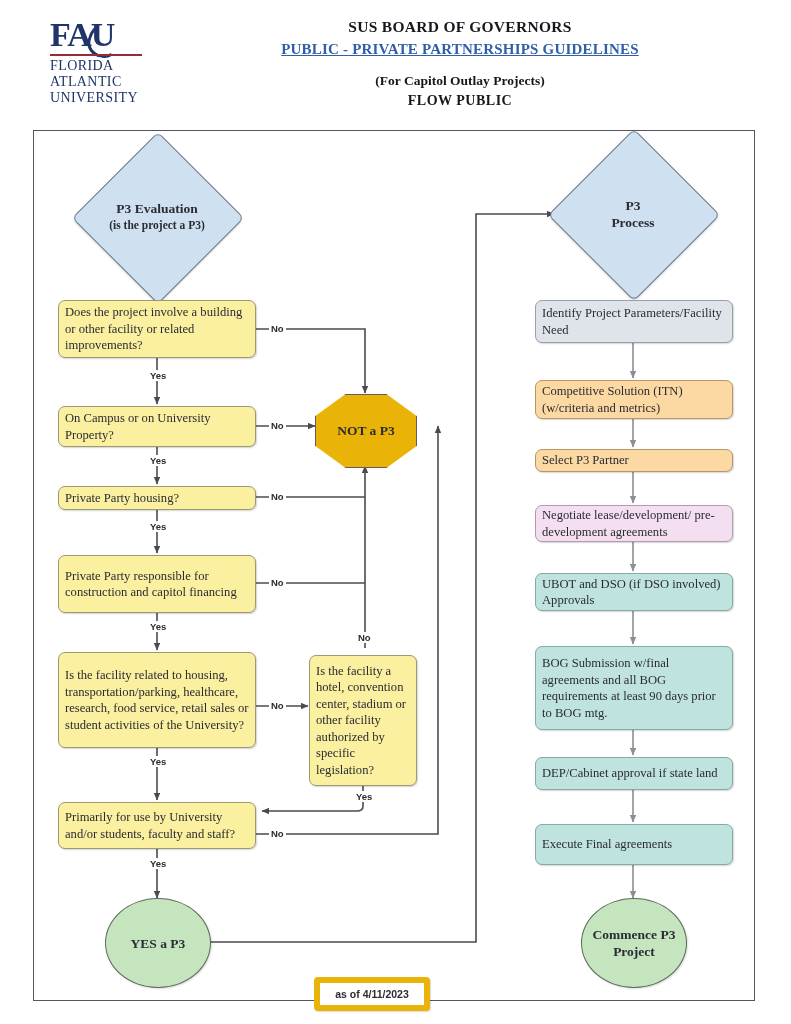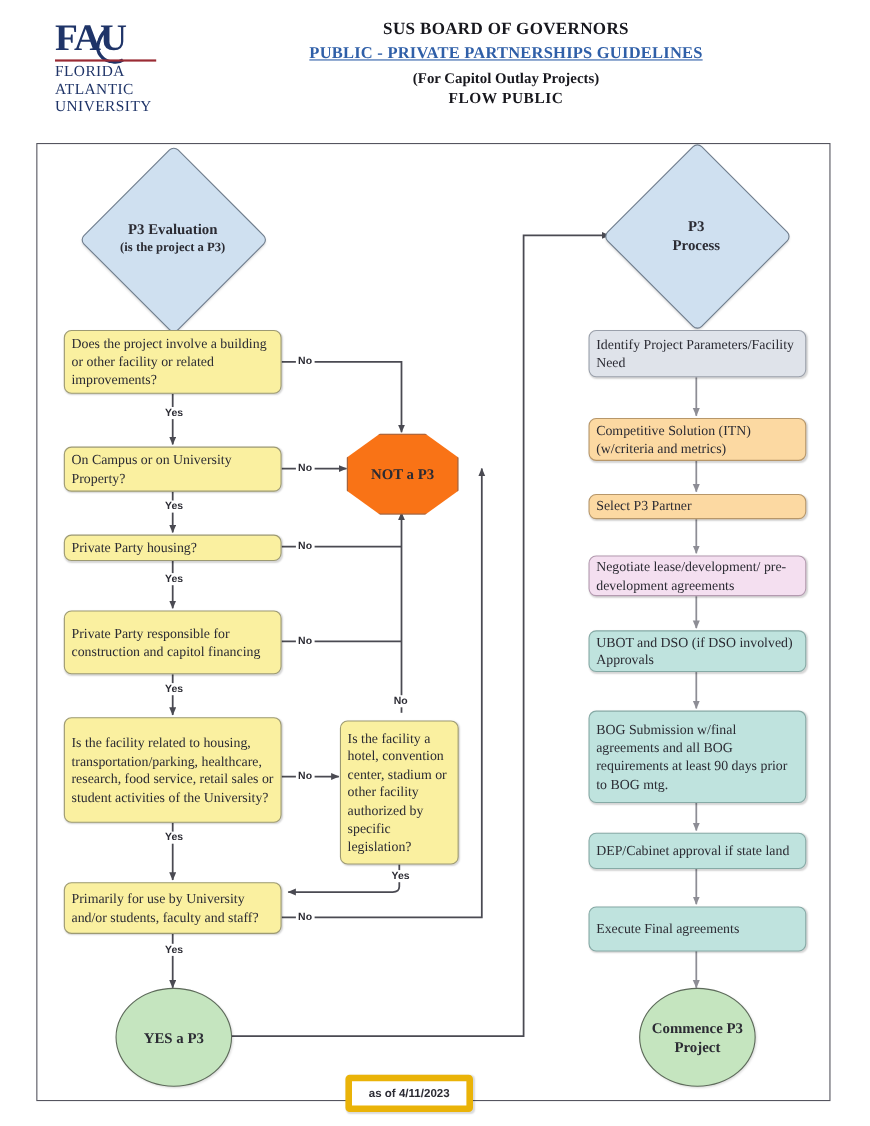--- a/index.html
+++ b/index.html
@@ -19,21 +19,21 @@
                 border-right-color:transparent;border-top-color:transparent;
                 transform:rotate(12deg);}
   #logo .ln{font-family:"Liberation Serif",serif;color:#1f3468;font-size:14px;
             letter-spacing:0.4px;line-height:15.5px;position:absolute;left:2px;}
   #logo .l1{top:40px;} #logo .l2{top:56px;} #logo .l3{top:72px;}
 
   #titles{position:absolute;left:180px;top:18px;width:560px;text-align:center;}
   #titles .t1{font-size:15.5px;font-weight:bold;letter-spacing:0.3px;color:#17171d;}
   #titles .t2{font-size:15px;font-weight:bold;color:#2f5fa8;text-decoration:underline;
               margin-top:5px;letter-spacing:0.2px;}
-  #titles .t3{font-size:13.5px;font-weight:bold;color:#17171d;margin-top:5px;}
+  #titles .t3{font-size:13.5px;font-weight:bold;color:#17171d;margin-top:15px;}
   #titles .t4{font-size:14px;font-weight:bold;color:#17171d;margin-top:4px;letter-spacing:0.5px;}
 
   
   #frame{position:absolute;left:33px;top:130px;width:722px;height:871px;
          border:1.5px solid #55555f;box-sizing:border-box;background:#fff;}
 
   
   .node{position:absolute;box-sizing:border-box;display:flex;align-items:center;
         justify-content:center;z-index:4;}
   .node span{display:block;width:100%;padding:0 6px;box-sizing:border-box;}
@@ -51,21 +51,21 @@
   .diamond .shape{position:absolute;left:0;top:0;width:100%;height:100%;
       background:#cfe0f0;border:1px solid #6e7c8c;
       transform:rotate(45deg);border-radius:6px;
       box-shadow:1px 1px 2px rgba(0,0,0,.15);}
   .diamond .lbl{position:absolute;left:0;top:0;width:100%;height:100%;
       display:flex;flex-direction:column;align-items:center;justify-content:center;
       font-weight:bold;font-size:13.5px;line-height:17px;z-index:2;}
   .diamond .lbl .sub{font-size:11.5px;font-weight:bold;}
 
   
-  .octagon{position:absolute;z-index:5;background:#f97316;border:1px solid #6a5a5c;
+  .octagon{position:absolute;z-index:5;background:#eab308;border:1px solid #6a5a5c;
      clip-path:polygon(30% 0,70% 0,100% 30%,100% 70%,70% 100%,30% 100%,0 70%,0 30%);
      display:flex;align-items:center;justify-content:center;
      font-weight:bold;font-size:13.5px;}
 
   
   .circle{position:absolute;z-index:5;background:#c5e5bf;border:1px solid #5d6a5a;
      border-radius:50%;display:flex;align-items:center;justify-content:center;
      text-align:center;font-weight:bold;font-size:13.5px;line-height:17px;
      box-shadow:1px 1px 2px rgba(0,0,0,.14);}
 

